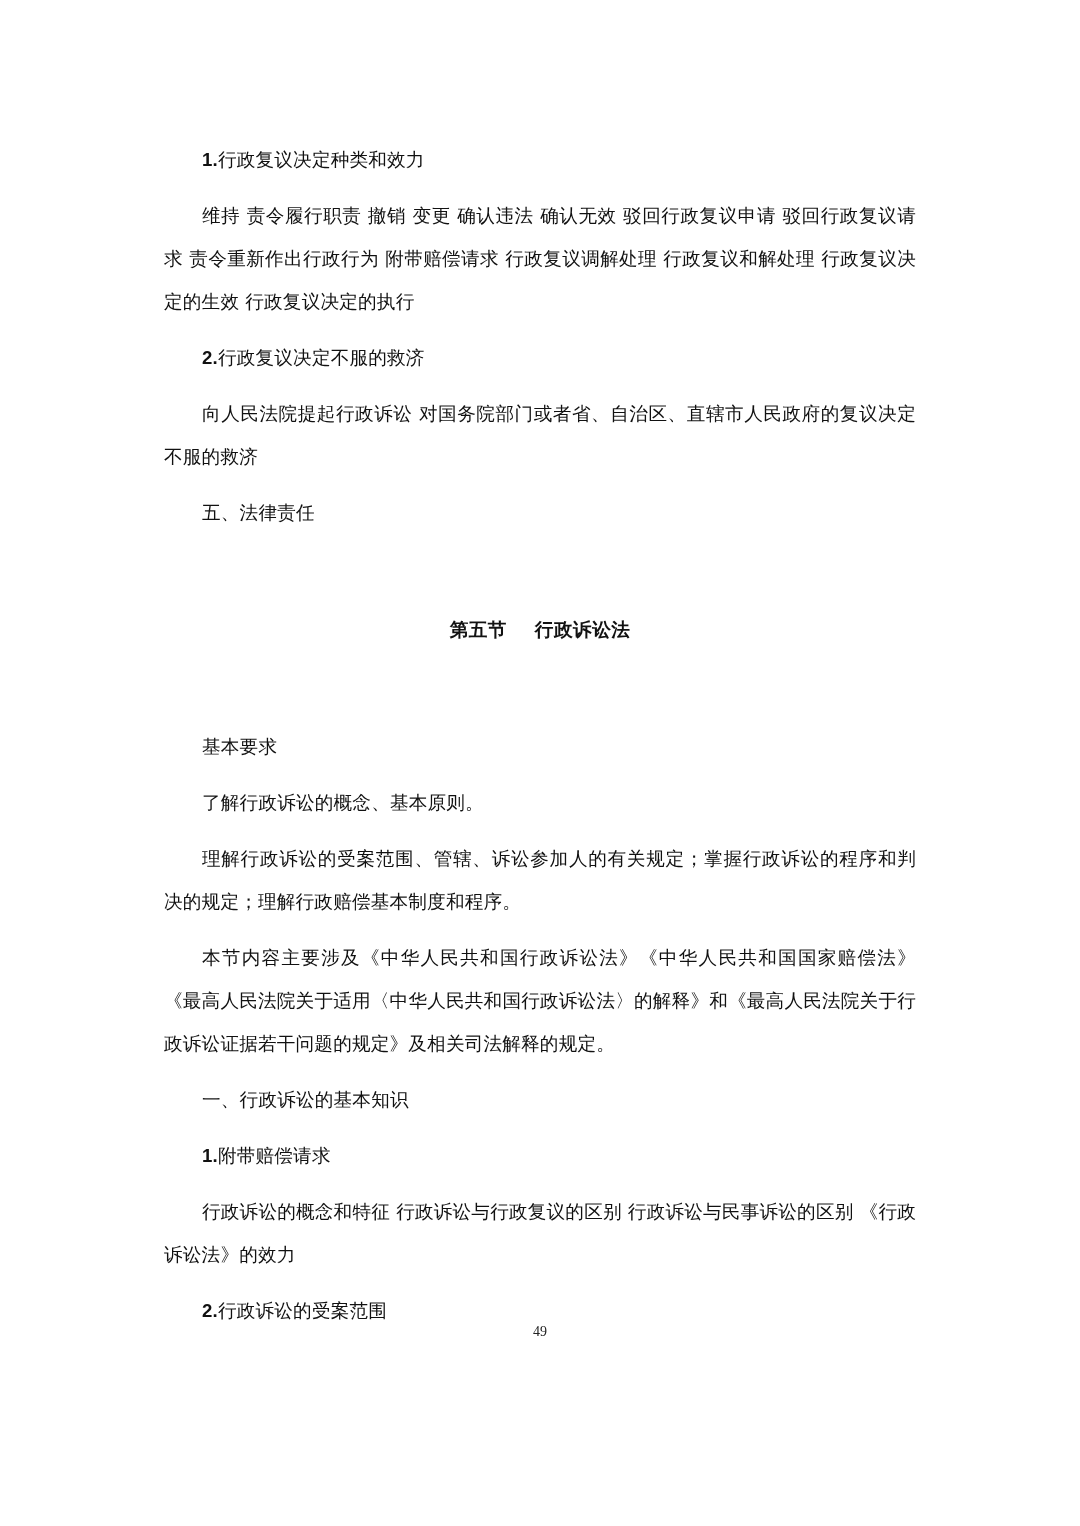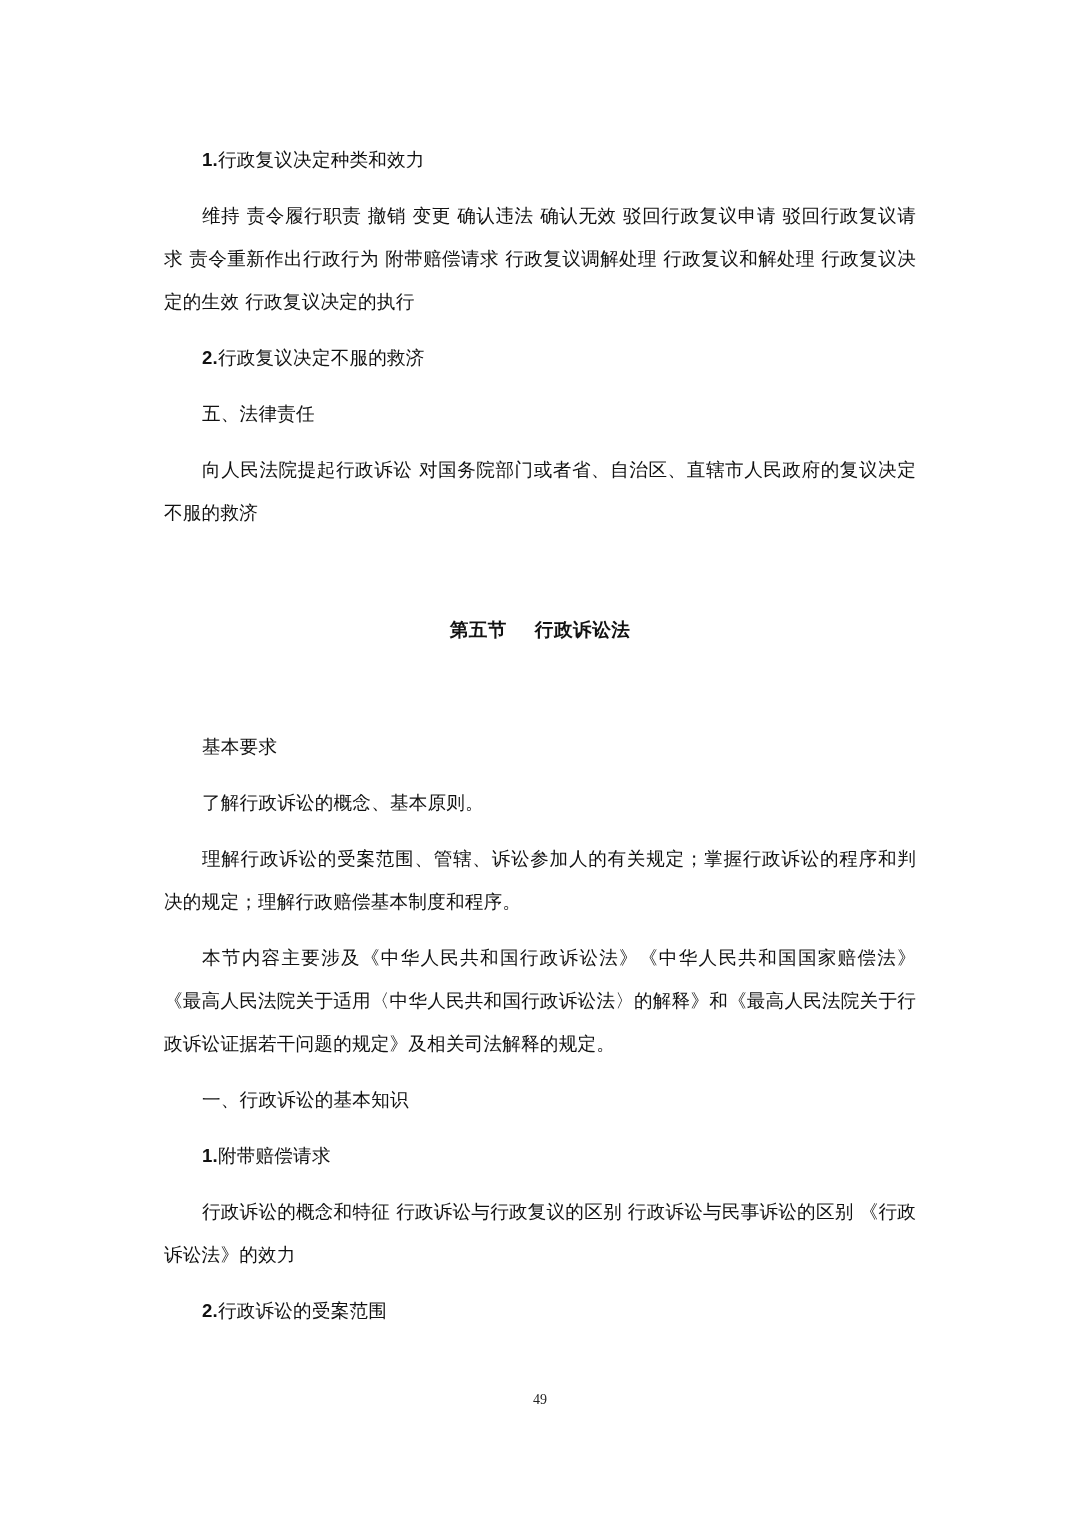--- a/index.html
+++ b/index.html
@@ -52,42 +52,42 @@
       margin: 74px 0 74px 0;
       font-family: "DejaVu Serif", "Liberation Serif", serif;
       letter-spacing: 0.5px;
       white-space: pre;
       font-weight: bold;
     }
     .page-number {
       position: absolute;
       left: 0;
       width: 1080px;
-      top: 1392px;
+      top: 1324px;
       text-align: center;
       font-size: 14px;
       font-family: "Liberation Serif", serif;
       color: #222222;
     }
   </style>
 </head>
 <body>
 
 <div class="page">
   <div class="content">
 
     <p class="p numbered"><span class="num">1.</span><span>行政复议决定种类和效力</span></p>
 
     <p class="p">维持 责令履行职责 撤销 变更 确认违法 确认无效 驳回行政复议申请 驳回行政复议请求 责令重新作出行政行为 附带赔偿请求 行政复议调解处理 行政复议和解处理 行政复议决定的生效 行政复议决定的执行</p>
 
     <p class="p numbered"><span class="num">2.</span><span>行政复议决定不服的救济</span></p>
 
+    <p class="p">向人民法院提起行政诉讼 对国务院部门或者省、自治区、直辖市人民政府的复议决定不服的救济</p>
+
     <p class="p heading">五、法律责任</p>
-
-    <p class="p">向人民法院提起行政诉讼 对国务院部门或者省、自治区、直辖市人民政府的复议决定不服的救济</p>
 
     <div class="section-title">第五节    行政诉讼法</div>
 
     <p class="p heading">基本要求</p>
 
     <p class="p">了解行政诉讼的概念、基本原则。</p>
 
     <p class="p">理解行政诉讼的受案范围、管辖、诉讼参加人的有关规定；掌握行政诉讼的程序和判决的规定；理解行政赔偿基本制度和程序。</p>
 
     <p class="p">本节内容主要涉及《中华人民共和国行政诉讼法》《中华人民共和国国家赔偿法》《最高人民法院关于适用〈中华人民共和国行政诉讼法〉的解释》和《最高人民法院关于行政诉讼证据若干问题的规定》及相关司法解释的规定。</p>

